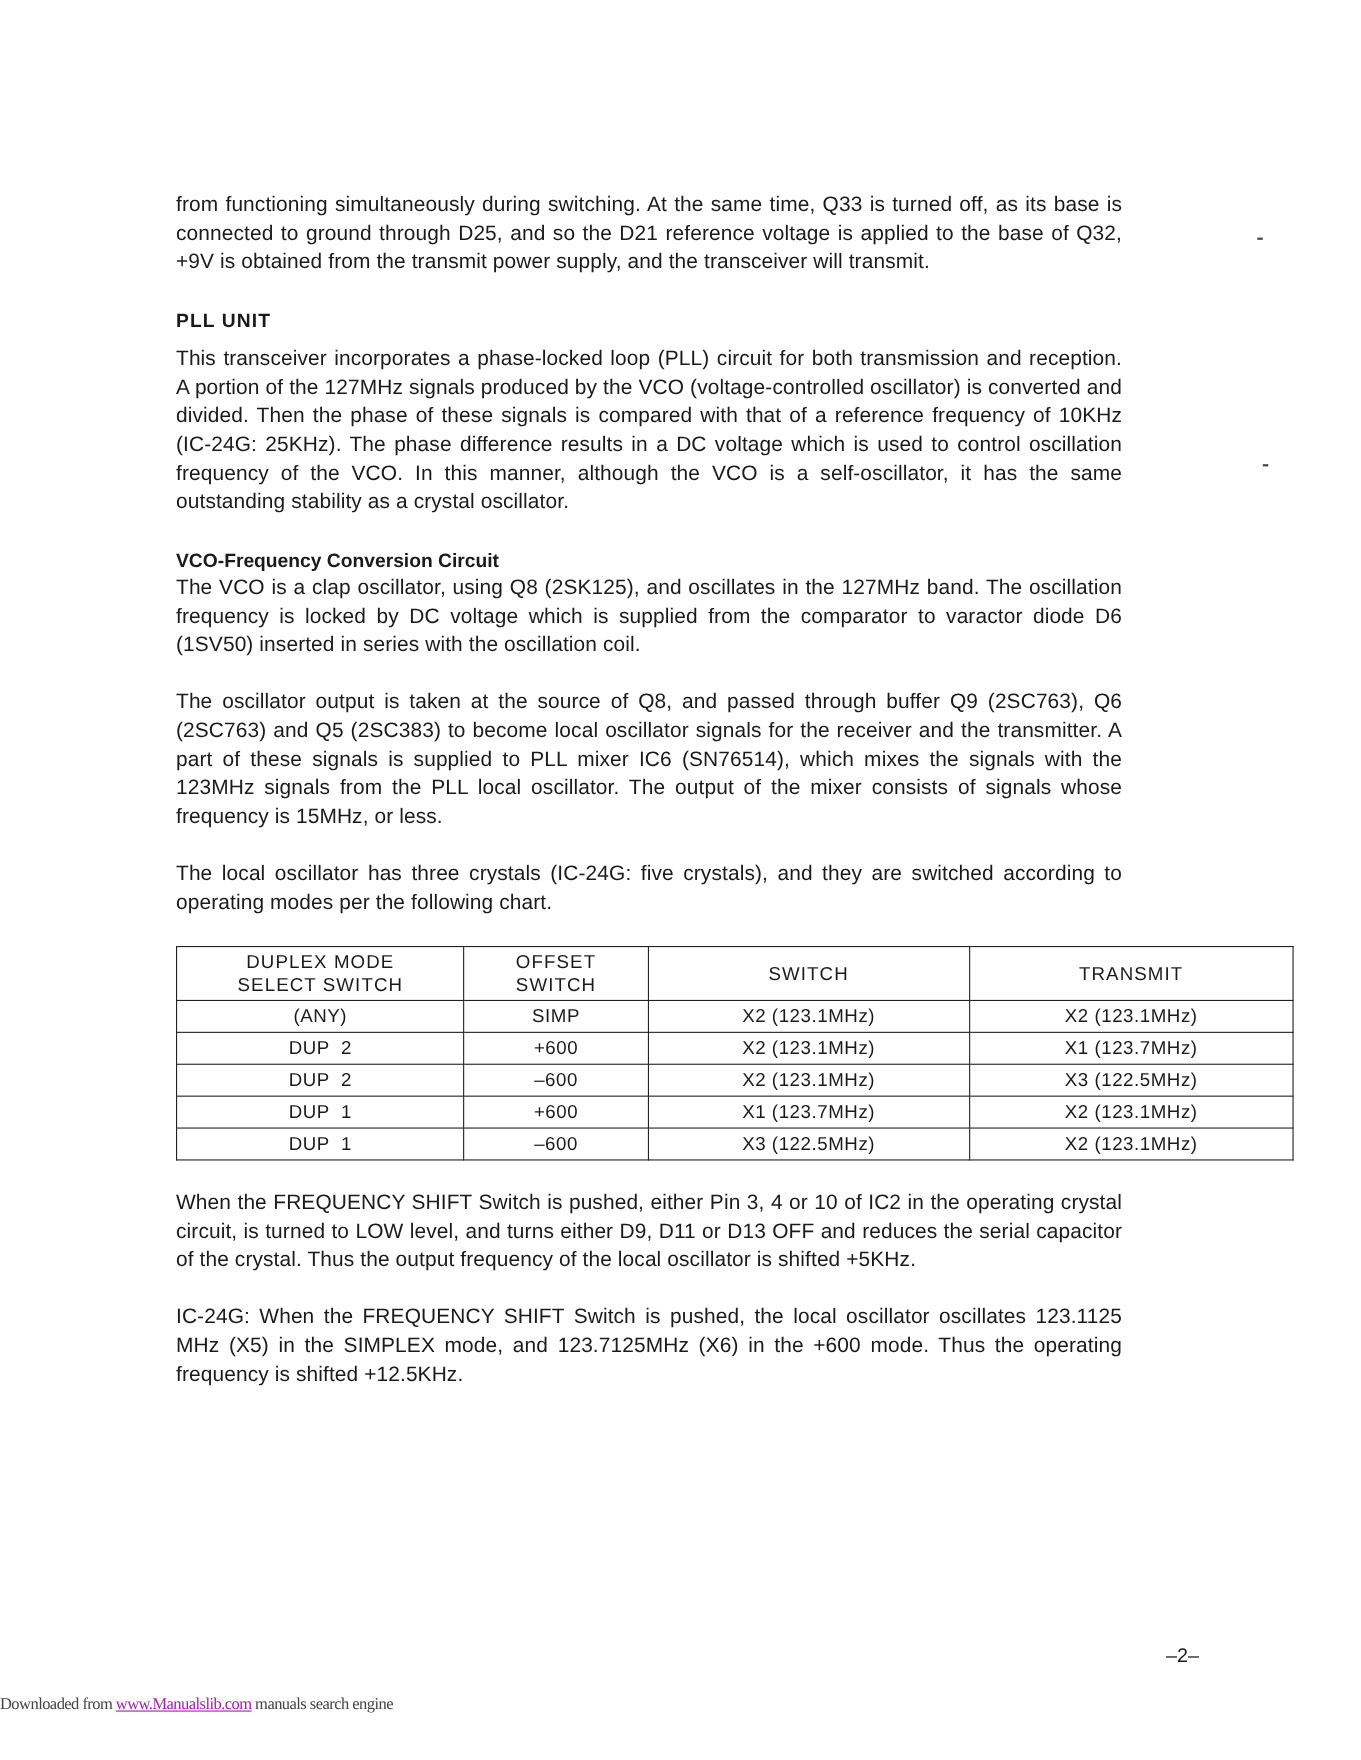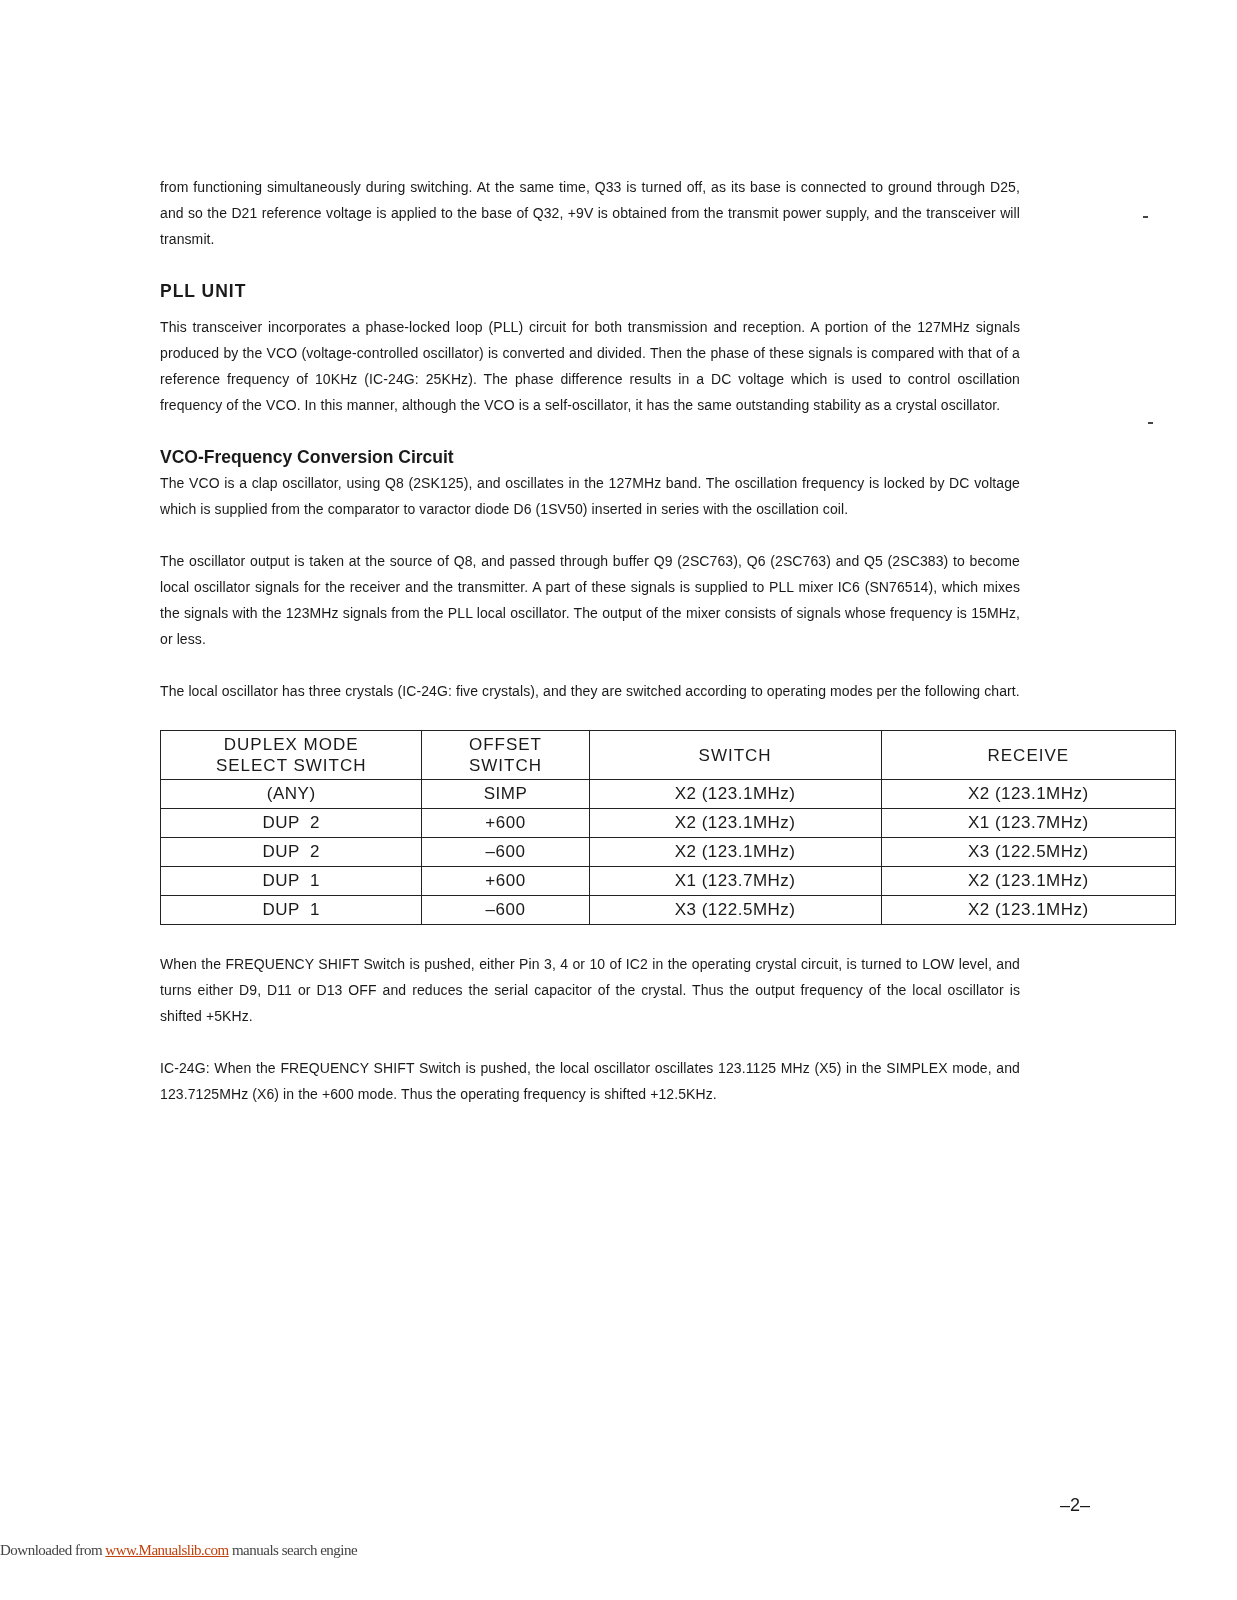--- a/index.html
+++ b/index.html
@@ -1,30 +1,30 @@
 <!DOCTYPE html>
 <html><head>
 <meta charset="utf-8">
 <style>
   html, body { margin: 0; padding: 0; background: #ffffff; }
   body { width: 1237px; height: 1600px; position: relative; overflow: hidden;
          font-family: "Liberation Sans Narrow", "Liberation Sans", sans-serif; color: #1a1a1a; }
   .page { position: absolute; left: 160px; top: 174px; width: 860px; }
-  .para { font-size: 14px; line-height: 26px; margin: 0 0 26px 0; text-align: justify;
+  .para { font-size: 19px; line-height: 26px; margin: 0 0 26px 0; text-align: justify;
           letter-spacing: 0.1px; }
   .heading { font-size: 17.5px; font-weight: bold; letter-spacing: 1px; margin: 0 0 10px 0; line-height: 26px; }
   .subheading { font-size: 17.5px; font-weight: bold; margin: 0; line-height: 26px; }
   table.chart { border-collapse: collapse; width: 1016px; margin: 6px 0 26px 0; font-size: 17px; }
   table.chart th, table.chart td { border: 1.5px solid #222; text-align: center; padding: 0; font-weight: normal; }
   table.chart th { height: 48px; line-height: 21px; letter-spacing: 1px; }
   table.chart td { height: 28px; letter-spacing: 0.5px; }
   .pagenum { position: absolute; left: 1060px; top: 1495px; font-size: 18px; }
   .footer { position: absolute; left: 0; top: 1542px; font-family: "Liberation Serif", serif;
             font-size: 15px; color: #444; letter-spacing: -0.5px; }
-  .footer a { color: #c2410c; text-decoration: underline; }
+  .footer a { color: #a21caf; text-decoration: underline; }
   .mark { position: absolute; width: 5px; height: 2px; background: #444; }
 </style>
 </head>
 <body>
 
 <div class="page">
   <p class="para">from functioning simultaneously during switching.  At the same time, Q33 is turned off, as its base is connected to ground through D25, and so the D21 reference voltage is applied to the base of Q32, +9V is obtained from the transmit power supply, and the transceiver will transmit.</p>
   <p class="heading">PLL UNIT</p>
   <p class="para">This transceiver incorporates a phase-locked loop (PLL) circuit for both transmission and reception. A portion of the 127MHz signals produced by the VCO (voltage-controlled oscillator) is converted and divided.  Then the phase of these signals is compared with that of a reference frequency of 10KHz (IC-24G: 25KHz).  The phase difference results in a DC voltage which is used to control oscillation frequency of the VCO.  In this manner, although the VCO is a self-oscillator, it has the same outstanding stability as a crystal oscillator.</p>
   <p class="subheading">VCO-Frequency Conversion Circuit</p>
@@ -39,21 +39,21 @@
         <col style="width:248px">
         <col style="width:250px">
       </colgroup>
     <tbody>
         <tr>
       <th style="white-space:pre-line">DUPLEX MODE
 SELECT SWITCH</th>
       <th style="white-space:pre-line">OFFSET
 SWITCH</th>
       <th>SWITCH</th>
-      <th>RECEIVE</th>
+      <th>TRANSMIT</th>
     </tr>
     <tr>
       <td style="white-space:pre">(ANY)</td>
       <td>SIMP</td>
       <td>X2 (123.1MHz)</td>
       <td>X2 (123.1MHz)</td>
     </tr>
     <tr>
       <td style="white-space:pre">DUP  2</td>
       <td>+600</td>

